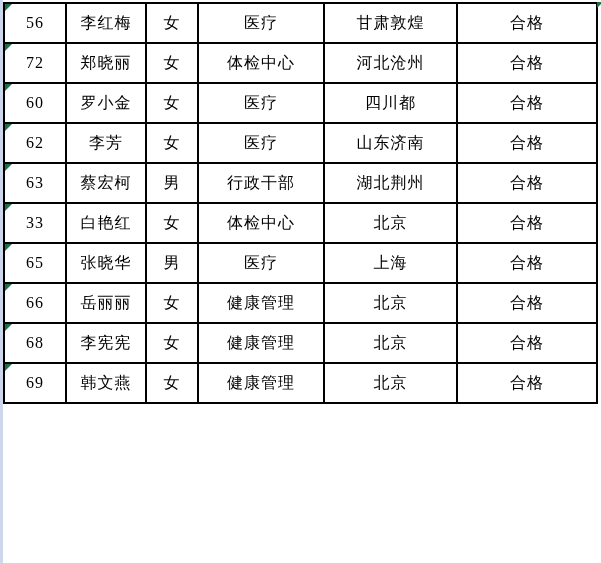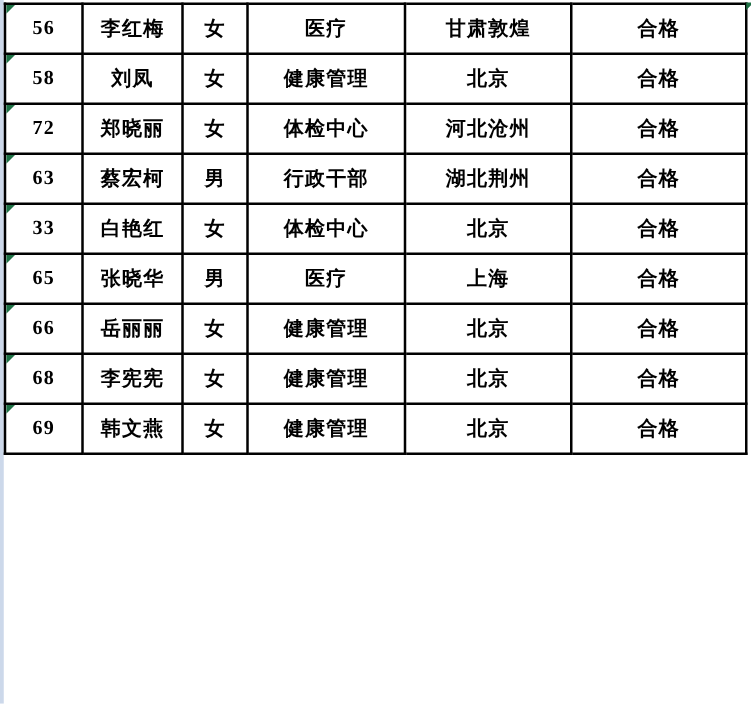--- a/index.html
+++ b/index.html
@@ -12,21 +12,21 @@
   html,body{margin:0;padding:0;}
   body{
     width:601px;height:563px;
     background:var(--paper);
     font-family:"Liberation Serif","DejaVu Serif",serif;
     color:var(--ink);
     overflow:hidden;
   }
   .sheet{
     position:relative;
-    width:601px;height:397px;font-weight:bold;
+    width:601px;height:397px;
   }
   .edge-strip{
     position:absolute;left:0;top:0;
     width:3px;height:563px;
     background:var(--strip);
   }
   table.grid{
     position:absolute;left:3px;top:2px;
     border-collapse:collapse;
     table-layout:fixed;
@@ -75,33 +75,41 @@
     <tbody>
         <tr>
           <td><span class="err-tri"></span><span>56</span></td>
           <td>李红梅</td>
           <td>女</td>
           <td>医疗</td>
           <td>甘肃敦煌</td>
           <td>合格</td>
         </tr>
         <tr>
-          <td><span class="err-tri"></span><span>58</span></td>
-          <td>刘凤</td>
-          <td>女</td>
-          <td>健康管理</td>
-          <td>北京</td>
-          <td>合格</td>
-        </tr>
-        <tr>
           <td><span class="err-tri"></span><span>72</span></td>
           <td>郑晓丽</td>
           <td>女</td>
           <td>体检中心</td>
           <td>河北沧州</td>
+          <td>合格</td>
+        </tr>
+        <tr>
+          <td><span class="err-tri"></span><span>60</span></td>
+          <td>罗小金</td>
+          <td>女</td>
+          <td>医疗</td>
+          <td>四川都</td>
+          <td>合格</td>
+        </tr>
+        <tr>
+          <td><span class="err-tri"></span><span>62</span></td>
+          <td>李芳</td>
+          <td>女</td>
+          <td>医疗</td>
+          <td>山东济南</td>
           <td>合格</td>
         </tr>
         <tr>
           <td><span class="err-tri"></span><span>63</span></td>
           <td>蔡宏柯</td>
           <td>男</td>
           <td>行政干部</td>
           <td>湖北荆州</td>
           <td>合格</td>
         </tr>

